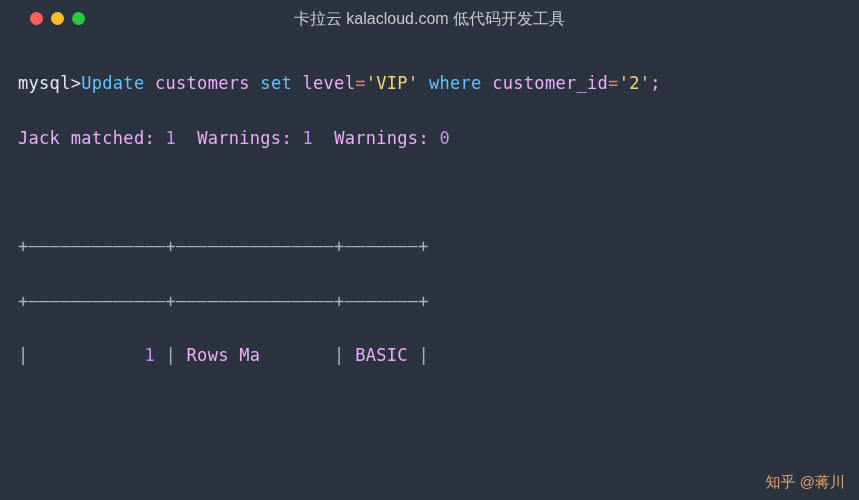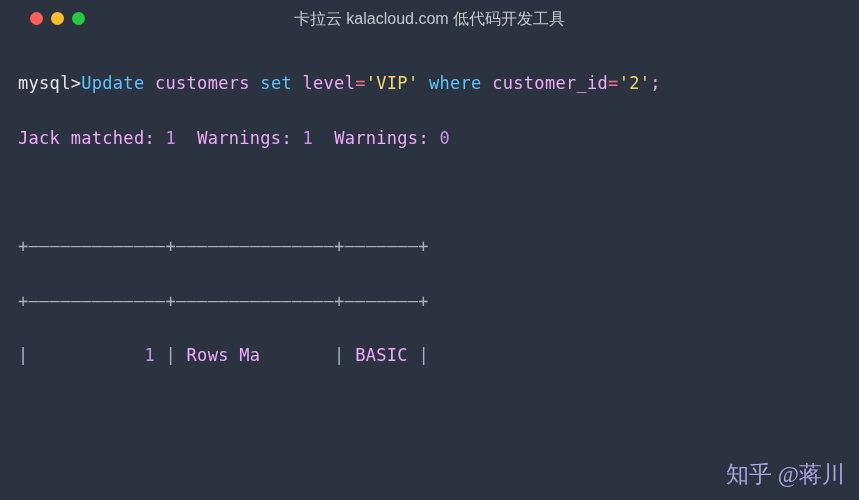--- a/index.html
+++ b/index.html
@@ -57,23 +57,23 @@
     .kw-yellow { color: #f5d76e; }
     .kw-purple { color: #c792ea; }
     .border-line { color: #b0b0b0; }
     .header-col { color: #5ec4ff; }
     .header-level { color: #f5d76e; }
     .num { color: #c792ea; }
     .watermark {
       position: absolute;
       bottom: 6px;
       right: 14px;
-      color: #c4b5fd;
-      font-family: Liberation Serif, serif;
-      font-size: 23px;
+      color: #fdba74;
+      font-family: Liberation Sans, sans-serif;
+      font-size: 15px;
       opacity: 0.85;
     }
   </style>
 </head>
 <body>
 
 <div class="titlebar">
   <div class="traffic-lights">
     <div class="light red"></div>
     <div class="light yellow"></div>

